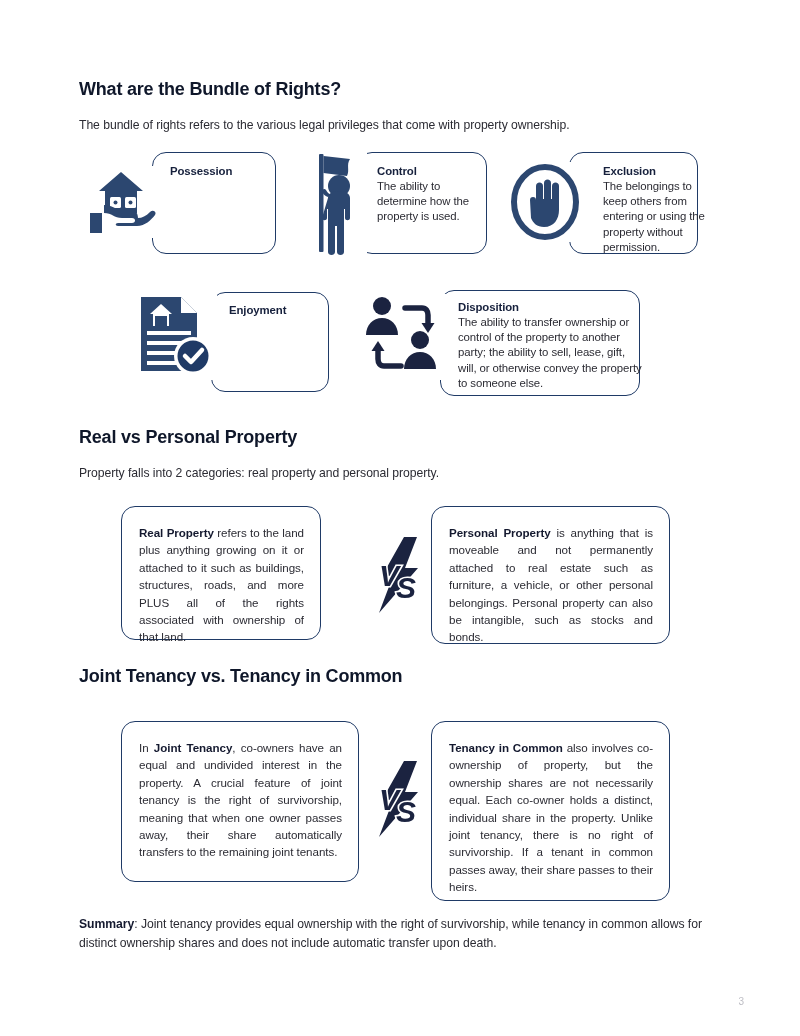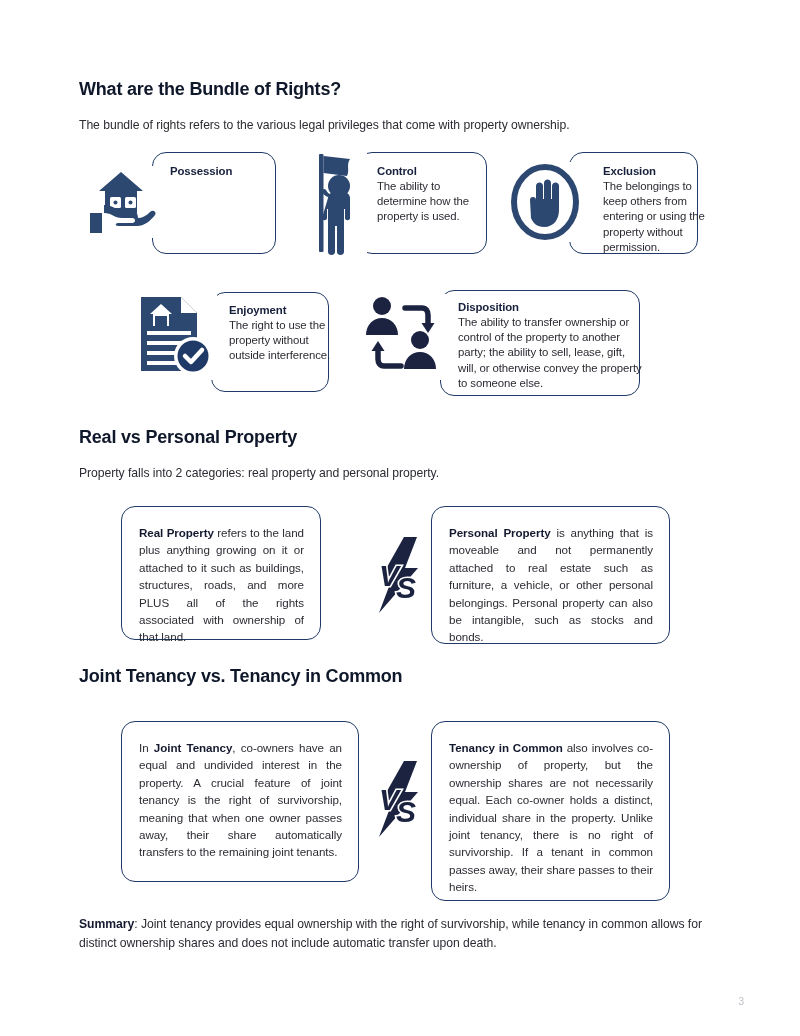--- a/index.html
+++ b/index.html
@@ -199,21 +199,20 @@
         <rect x="12" y="48" width="44" height="4" fill="#ffffff"></rect>
         <rect x="12" y="58" width="44" height="4" fill="#ffffff"></rect>
         <rect x="12" y="68" width="30" height="4" fill="#ffffff"></rect>
         <circle cx="58" cy="63" r="19" fill="#ffffff"></circle>
         <circle cx="58" cy="63" r="15.5" fill="#1f3a66"></circle>
         <path d="M50 63 l6 6 l11 -12" stroke="#ffffff" stroke-width="4.5" fill="none" stroke-linecap="round" stroke-linejoin="round"></path>
       </svg>
     </div>
     <div class="bor-body" style="left:96px; top:12px; width:112px;">
       <div class="bor-title">Enjoyment</div>
-      <div class="bor-desc">The right to use the property without outside interference.</div>
     </div>
   </div>
 
   <div class="bor-card" style="left:360px; top:290px; width:280px; height:106px;">
     <div class="bor-frame" style="left:80px;"></div>
     <div class="bor-icon" style="top:4px; width:86px; height:86px;">
       <svg width="84" height="84" viewBox="0 0 84 84" aria-hidden="true">
         <circle cx="21" cy="11" r="9" fill="#1b2340"></circle>
         <path fill="#1b2340" d="M5 40 c0 -10 7 -17 16 -17 c9 0 16 7 16 17 z"></path>
         <circle cx="59" cy="45" r="9" fill="#1b2340"></circle>

